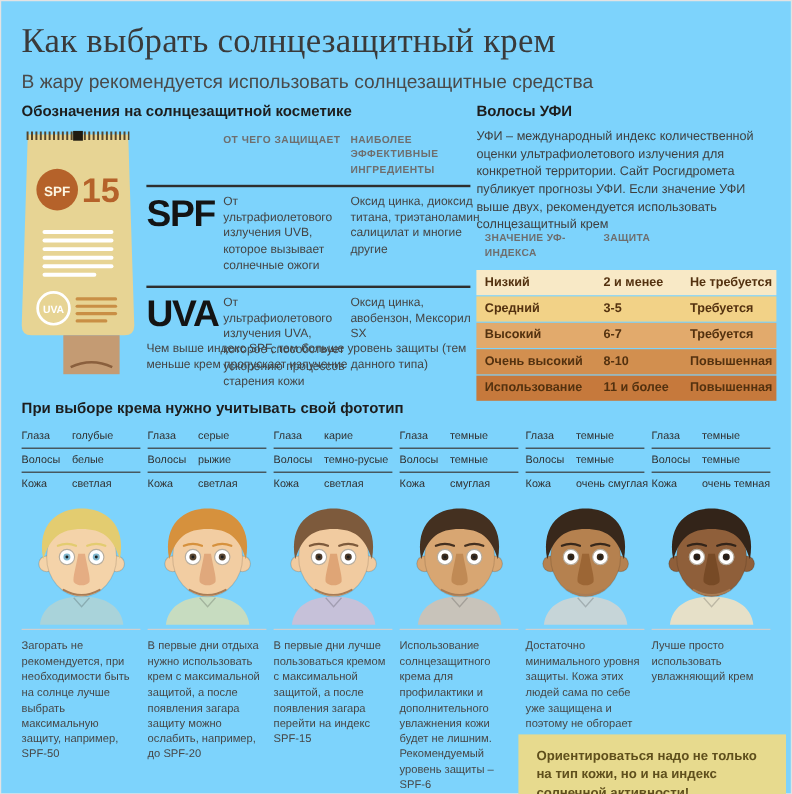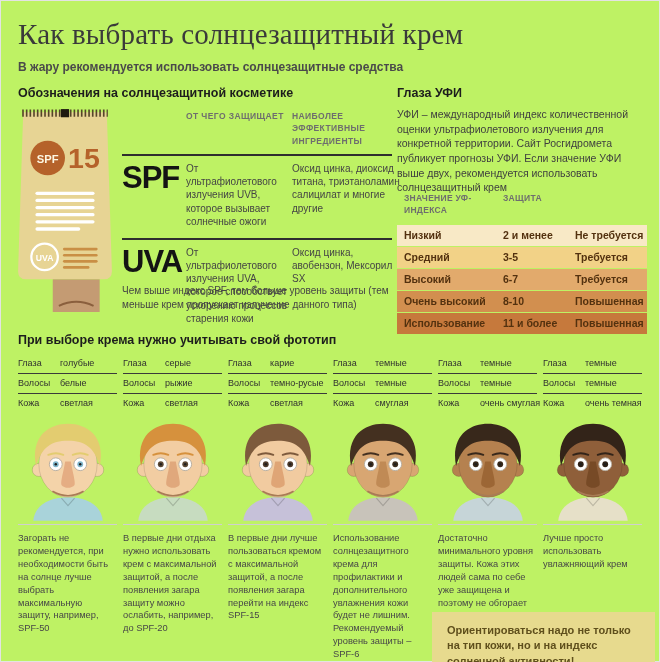--- a/index.html
+++ b/index.html
@@ -1,24 +1,24 @@
 <!DOCTYPE html>
 <html lang="ru"><head>
 <meta charset="utf-8">
 <style>
   html,body{margin:0;padding:0;background:#fff;}
-  #page{position:relative;width:660px;height:662px;background:#bef264;
+  #page{position:relative;width:660px;height:662px;background:#7dd3fc;
         font-family:"Liberation Sans",sans-serif;color:#3c3c3c;overflow:hidden;
         box-shadow:inset 0 0 0 1px #e3e3e3;}
   .abs{position:absolute;}
 
   
   #title{left:18px;top:18px;font-family:"Liberation Serif",serif;font-size:29px;
          font-weight:500;color:#3a3a3a;letter-spacing:.2px;}
-  #subtitle{left:18px;top:60px;font-size:12px;color:#4a4a4a;font-weight:bold;}
+  #subtitle{left:18px;top:60px;font-size:16px;color:#4a4a4a;}
 
   .section-heading{font-size:12.5px;font-weight:bold;color:#1d1d1d;}
 
   
   #marks-heading{left:18px;top:86px;}
   #tube{left:14px;top:104px;}
   #marks-table{left:122px;top:110px;width:270px;}
   .mt-grid{display:grid;grid-template-columns:60px 102px 108px;column-gap:4px;}
   .mt-header div{font-size:8.5px;font-weight:bold;color:#6e6e6e;letter-spacing:.4px;
                  line-height:1.45;padding-bottom:7px;}
@@ -104,21 +104,21 @@
       <div class="mt-cell">Оксид цинка, диоксид титана, триэтаноламин салицилат и многие другие</div>
     </div>
     <div class="mt-grid mt-row">
       <div class="mt-label">UVA</div>
       <div class="mt-cell">От ультрафиолетового излучения UVA, которое способствует ускорению процессов старения кожи</div>
       <div class="mt-cell">Оксид цинка, авобензон, Мексорил SX</div>
     </div>
   </div>
   <div class="abs" id="marks-footnote">Чем выше индекс SPF, тем больше уровень защиты (тем меньше крем пропускает излучение данного типа)</div>
 
-  <div class="abs section-heading" id="uvi-heading">Глаза УФИ</div>
+  <div class="abs section-heading" id="uvi-heading">Волосы УФИ</div>
   <div class="abs" id="uvi-desc">УФИ – международный индекс количественной оценки ультрафиолетового излучения для конкретной территории. Сайт Росгидромета публикует прогнозы УФИ. Если значение УФИ выше двух, рекомендуется использовать солнцезащитный крем</div>
 
   <div class="abs" id="uvi-table">
     <div class="uvi-grid uvi-header">
       <div>ЗНАЧЕНИЕ УФ-ИНДЕКСА</div>
       <div>ЗАЩИТА</div>
     </div>
     <div class="uvi-grid uvi-row" style="background-color: rgb(248, 233, 198);">
       <div>Низкий</div>
       <div>2 и менее</div>

